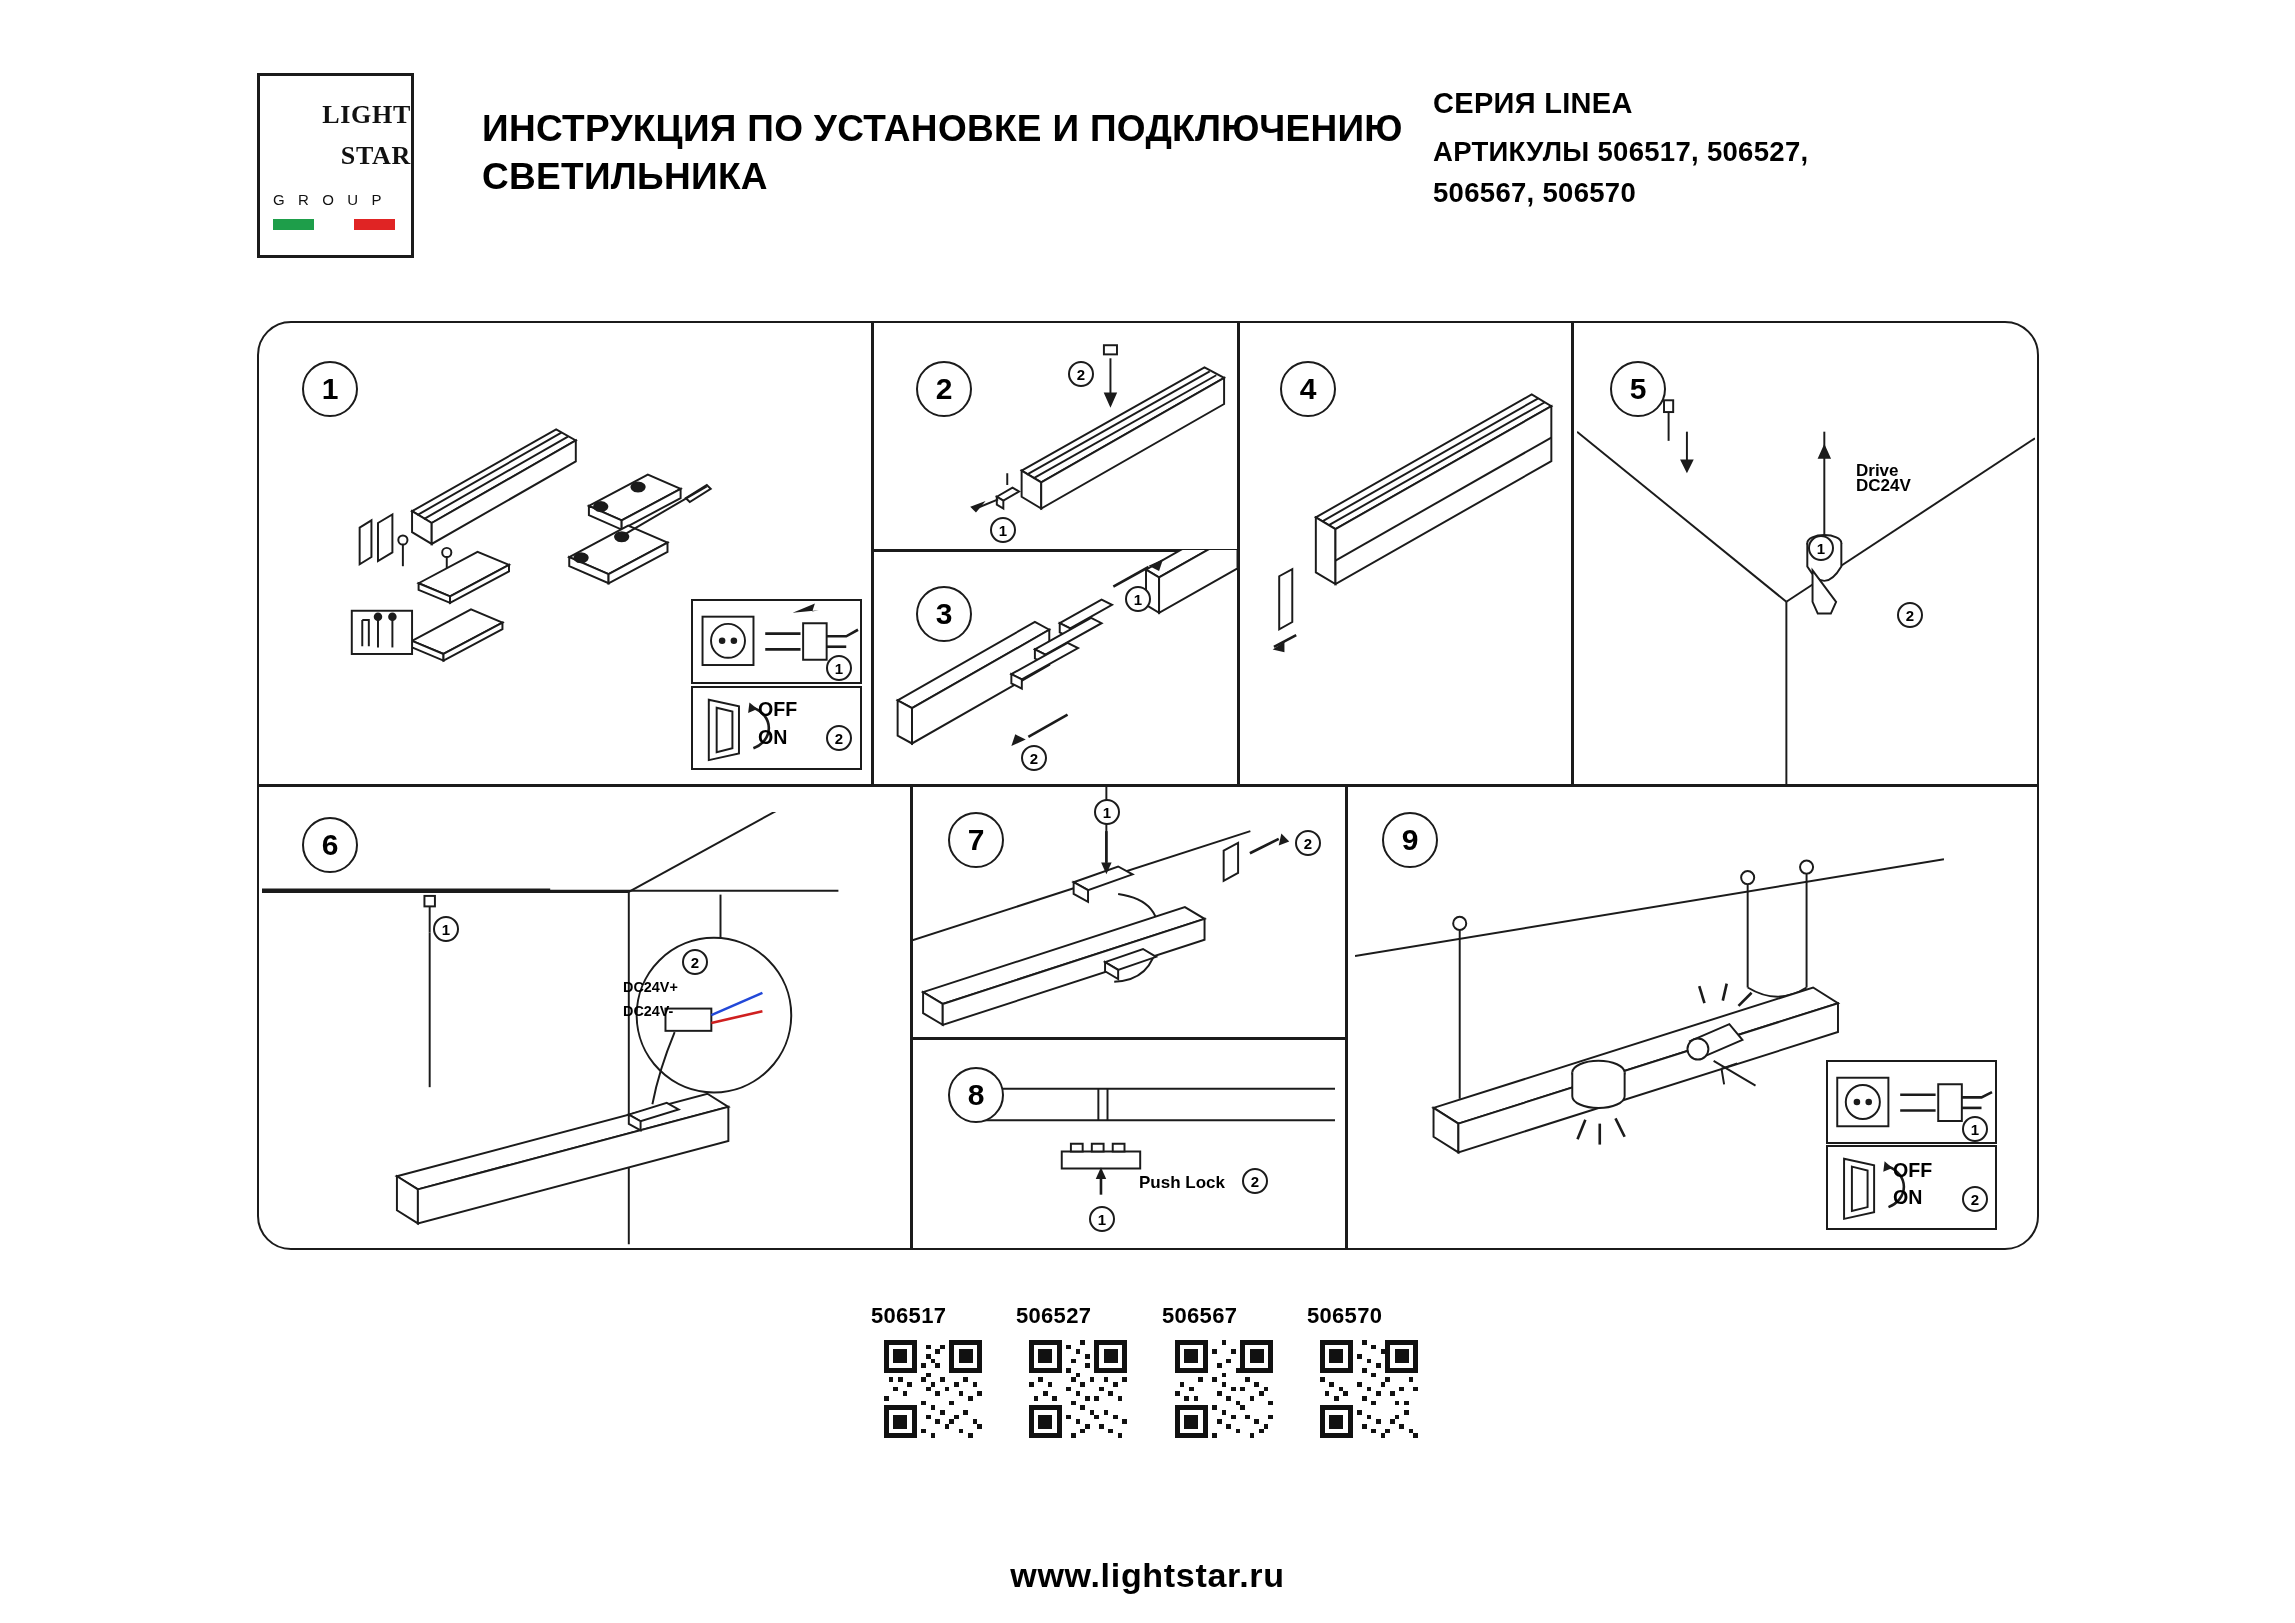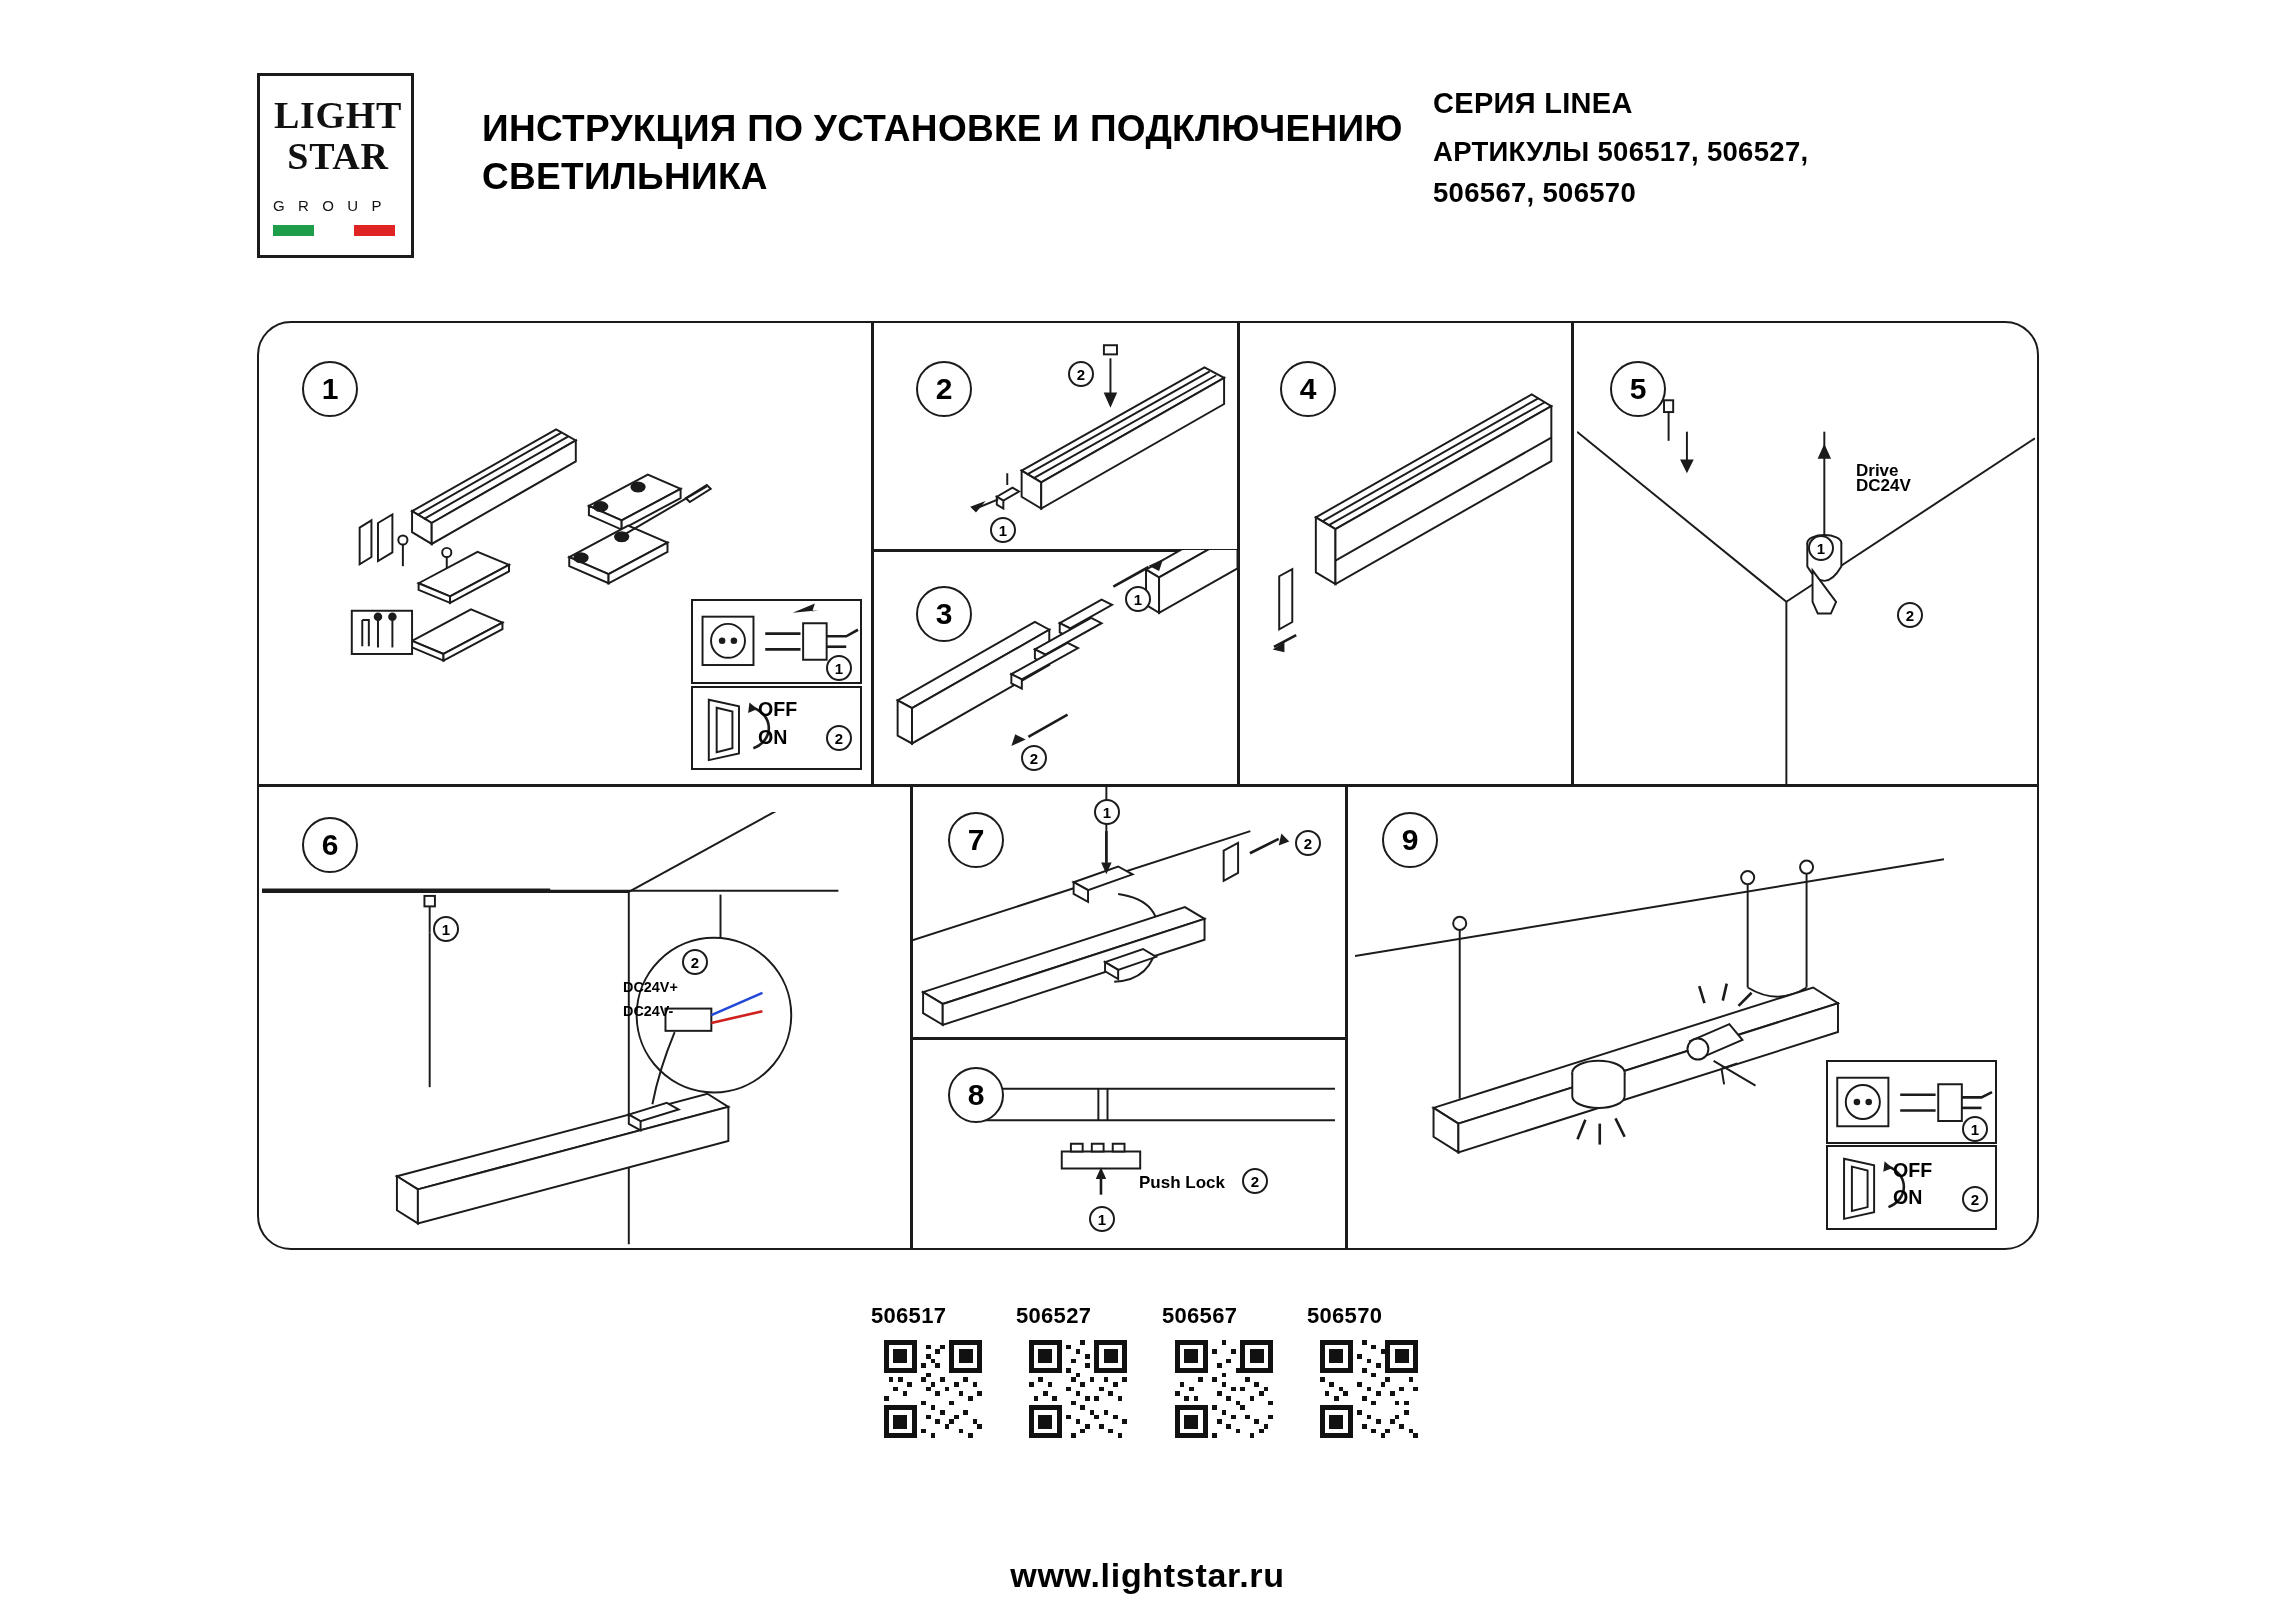--- a/index.html
+++ b/index.html
@@ -13,28 +13,28 @@
   }
   .page { position:absolute; inset:0; }
 
   
   .logo-box{
     position:absolute; left:257px; top:73px; width:157px; height:185px;
     border:3.3px solid #1b1b1b; box-sizing:border-box; background:#fff;
   }
   .logo-l1,.logo-l2{
     font-family:"Liberation Serif", serif;
-    font-weight:bold; font-size:38px; line-height:38px; letter-spacing:0.7px;
-    text-align:center; padding-left:5px; color:#111;
+    font-weight:bold; font-size:26px; line-height:38px; letter-spacing:0.7px;
+    text-align:right; padding-left:5px; color:#111;
   }
   .logo-l1{ margin-top:19.6px; }
   .logo-l2{ margin-top:3.9px; }
   .logo-l3{
     font-family:"Liberation Sans", sans-serif;
-    font-size:15px; letter-spacing:4.6px; padding-left:13px; margin-top:22px; color:#111;
+    font-size:15px; letter-spacing:4.6px; padding-left:13px; margin-top:16px; color:#111;
   }
   .logo-flag{ display:flex; margin:10.5px auto 0 13px; width:122px; height:11px; }
   .logo-flag span{ flex:1; }
 
   .title{
     position:absolute; left:482px; top:105px; width:962px;
     font-size:37px; font-weight:bold; line-height:48px; letter-spacing:0.3px;
   }
   .series{
     position:absolute; left:1433px; top:82px; width:687px;

